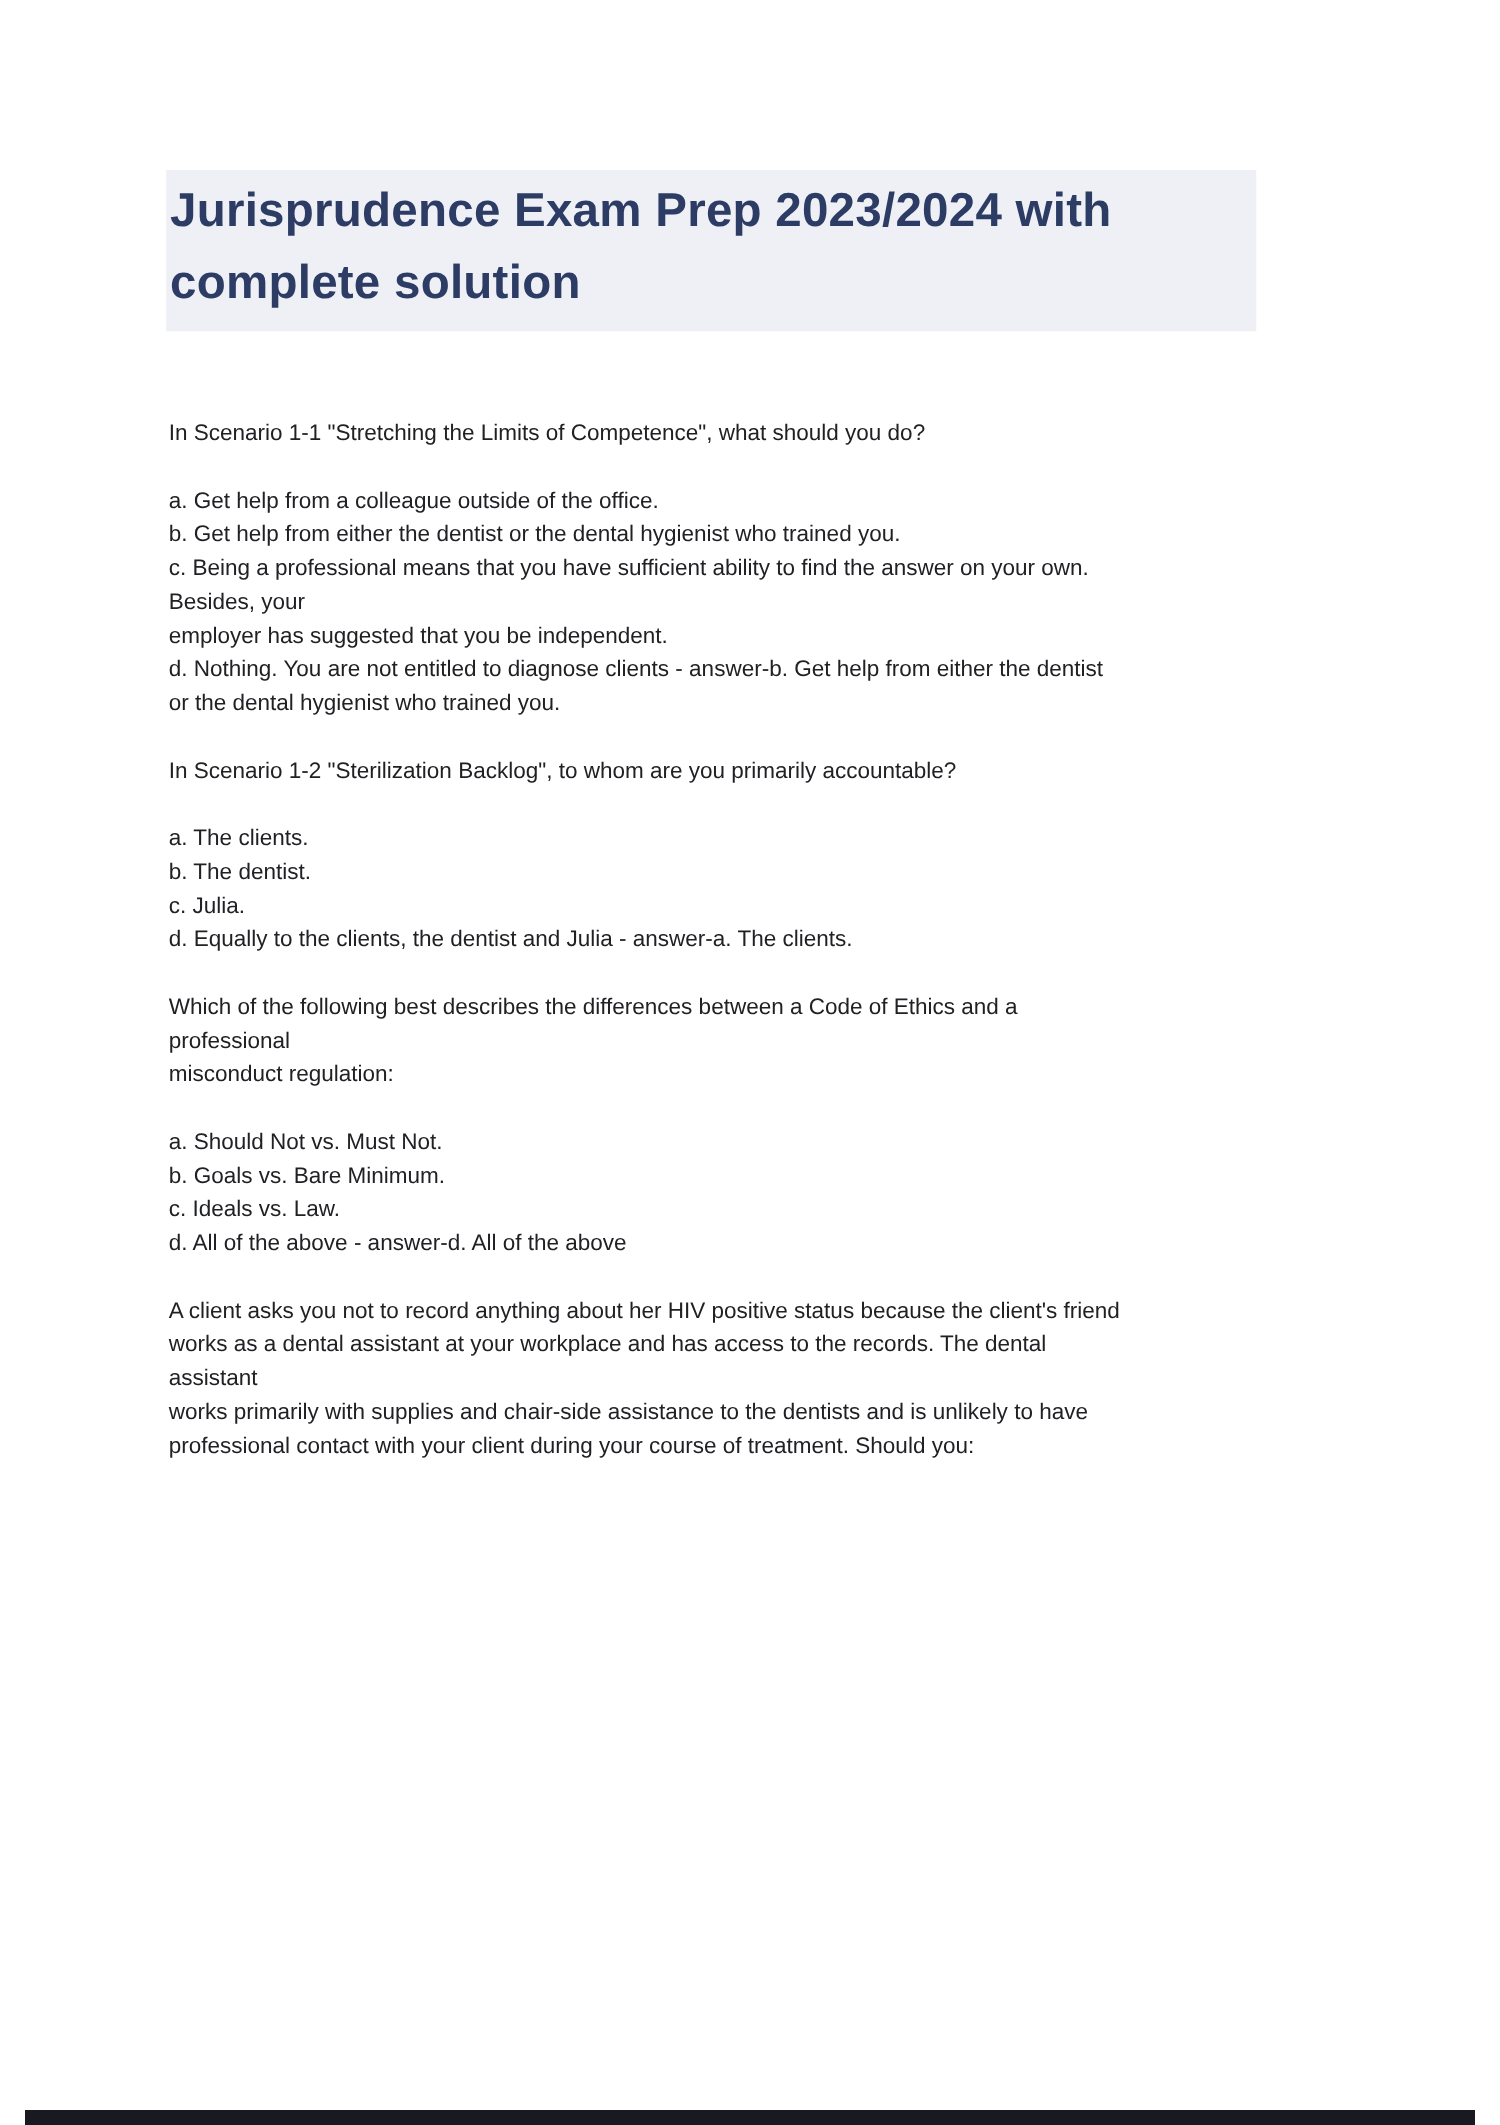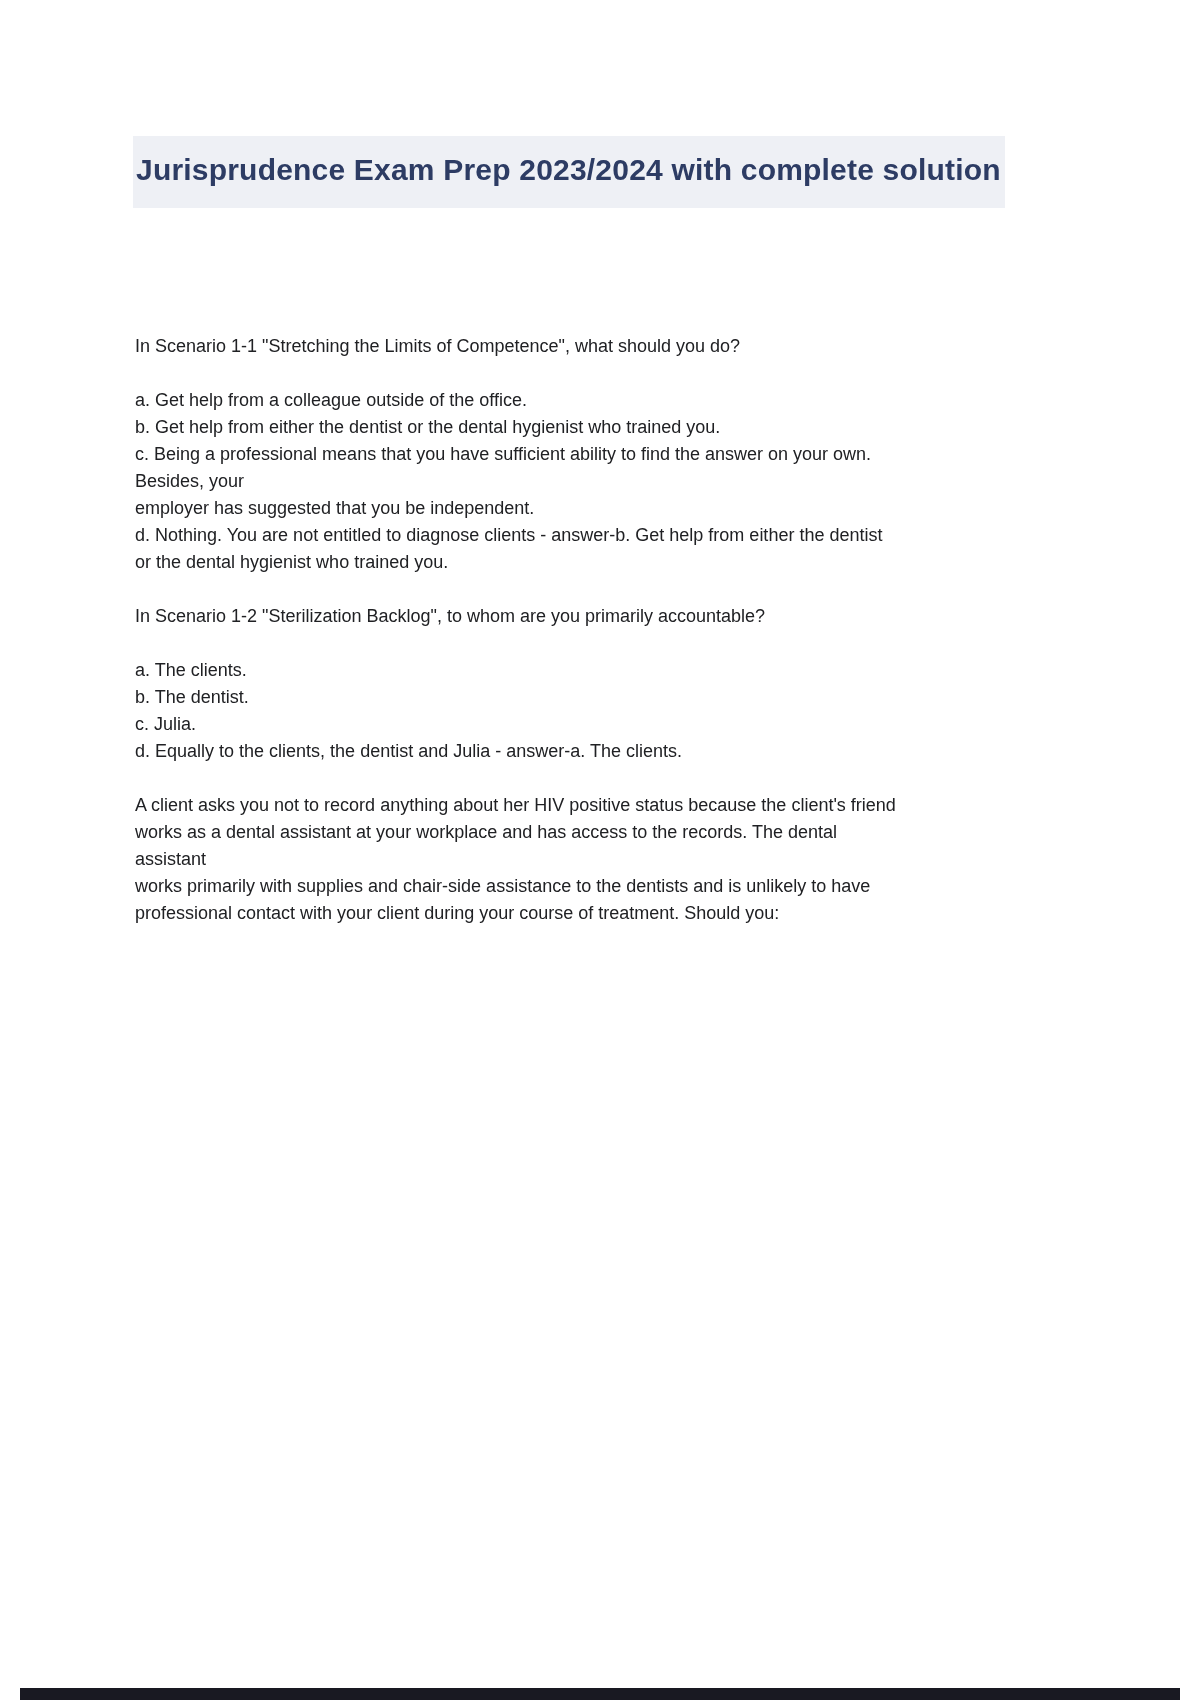--- a/index.html
+++ b/index.html
@@ -20,21 +20,21 @@
   .title-block {
     position: absolute;
     left: 133px;
     top: 136px;
     width: 872px;
     background: var(--title-highlight, #eef0f5);
     padding: 5px 4px 10px 3px;
   }
   .title-block h1 {
     margin: 0;
-    font-size: 30px;
+    font-size: 38px;
     line-height: 57px;
     font-weight: bold;
     color: var(--title-color, #2d3c64);
     letter-spacing: 0.2px;
   }
   .content {
     position: absolute;
     left: 135px;
     top: 333px;
     width: 880px;
@@ -71,20 +71,27 @@
 c. Being a professional means that you have sufficient ability to find the answer on your own.
 Besides, your
 employer has suggested that you be independent.
 d. Nothing. You are not entitled to diagnose clients - answer-b. Get help from either the dentist
 or the dental hygienist who trained you.</p>
       <p class="block">In Scenario 1-2 "Sterilization Backlog", to whom are you primarily accountable?</p>
       <p class="block">a. The clients.
 b. The dentist.
 c. Julia.
 d. Equally to the clients, the dentist and Julia - answer-a. The clients.</p>
+      <p class="block">Which of the following best describes the differences between a Code of Ethics and a
+professional
+misconduct regulation:</p>
+      <p class="block">a. Should Not vs. Must Not.
+b. Goals vs. Bare Minimum.
+c. Ideals vs. Law.
+d. All of the above - answer-d. All of the above</p>
       <p class="block">A client asks you not to record anything about her HIV positive status because the client's friend
 works as a dental assistant at your workplace and has access to the records. The dental
 assistant
 works primarily with supplies and chair-side assistance to the dentists and is unlikely to have
 professional contact with your client during your course of treatment. Should you:</p>
     </main>
 
   <div class="footer-bar"></div>
 
 </div>

